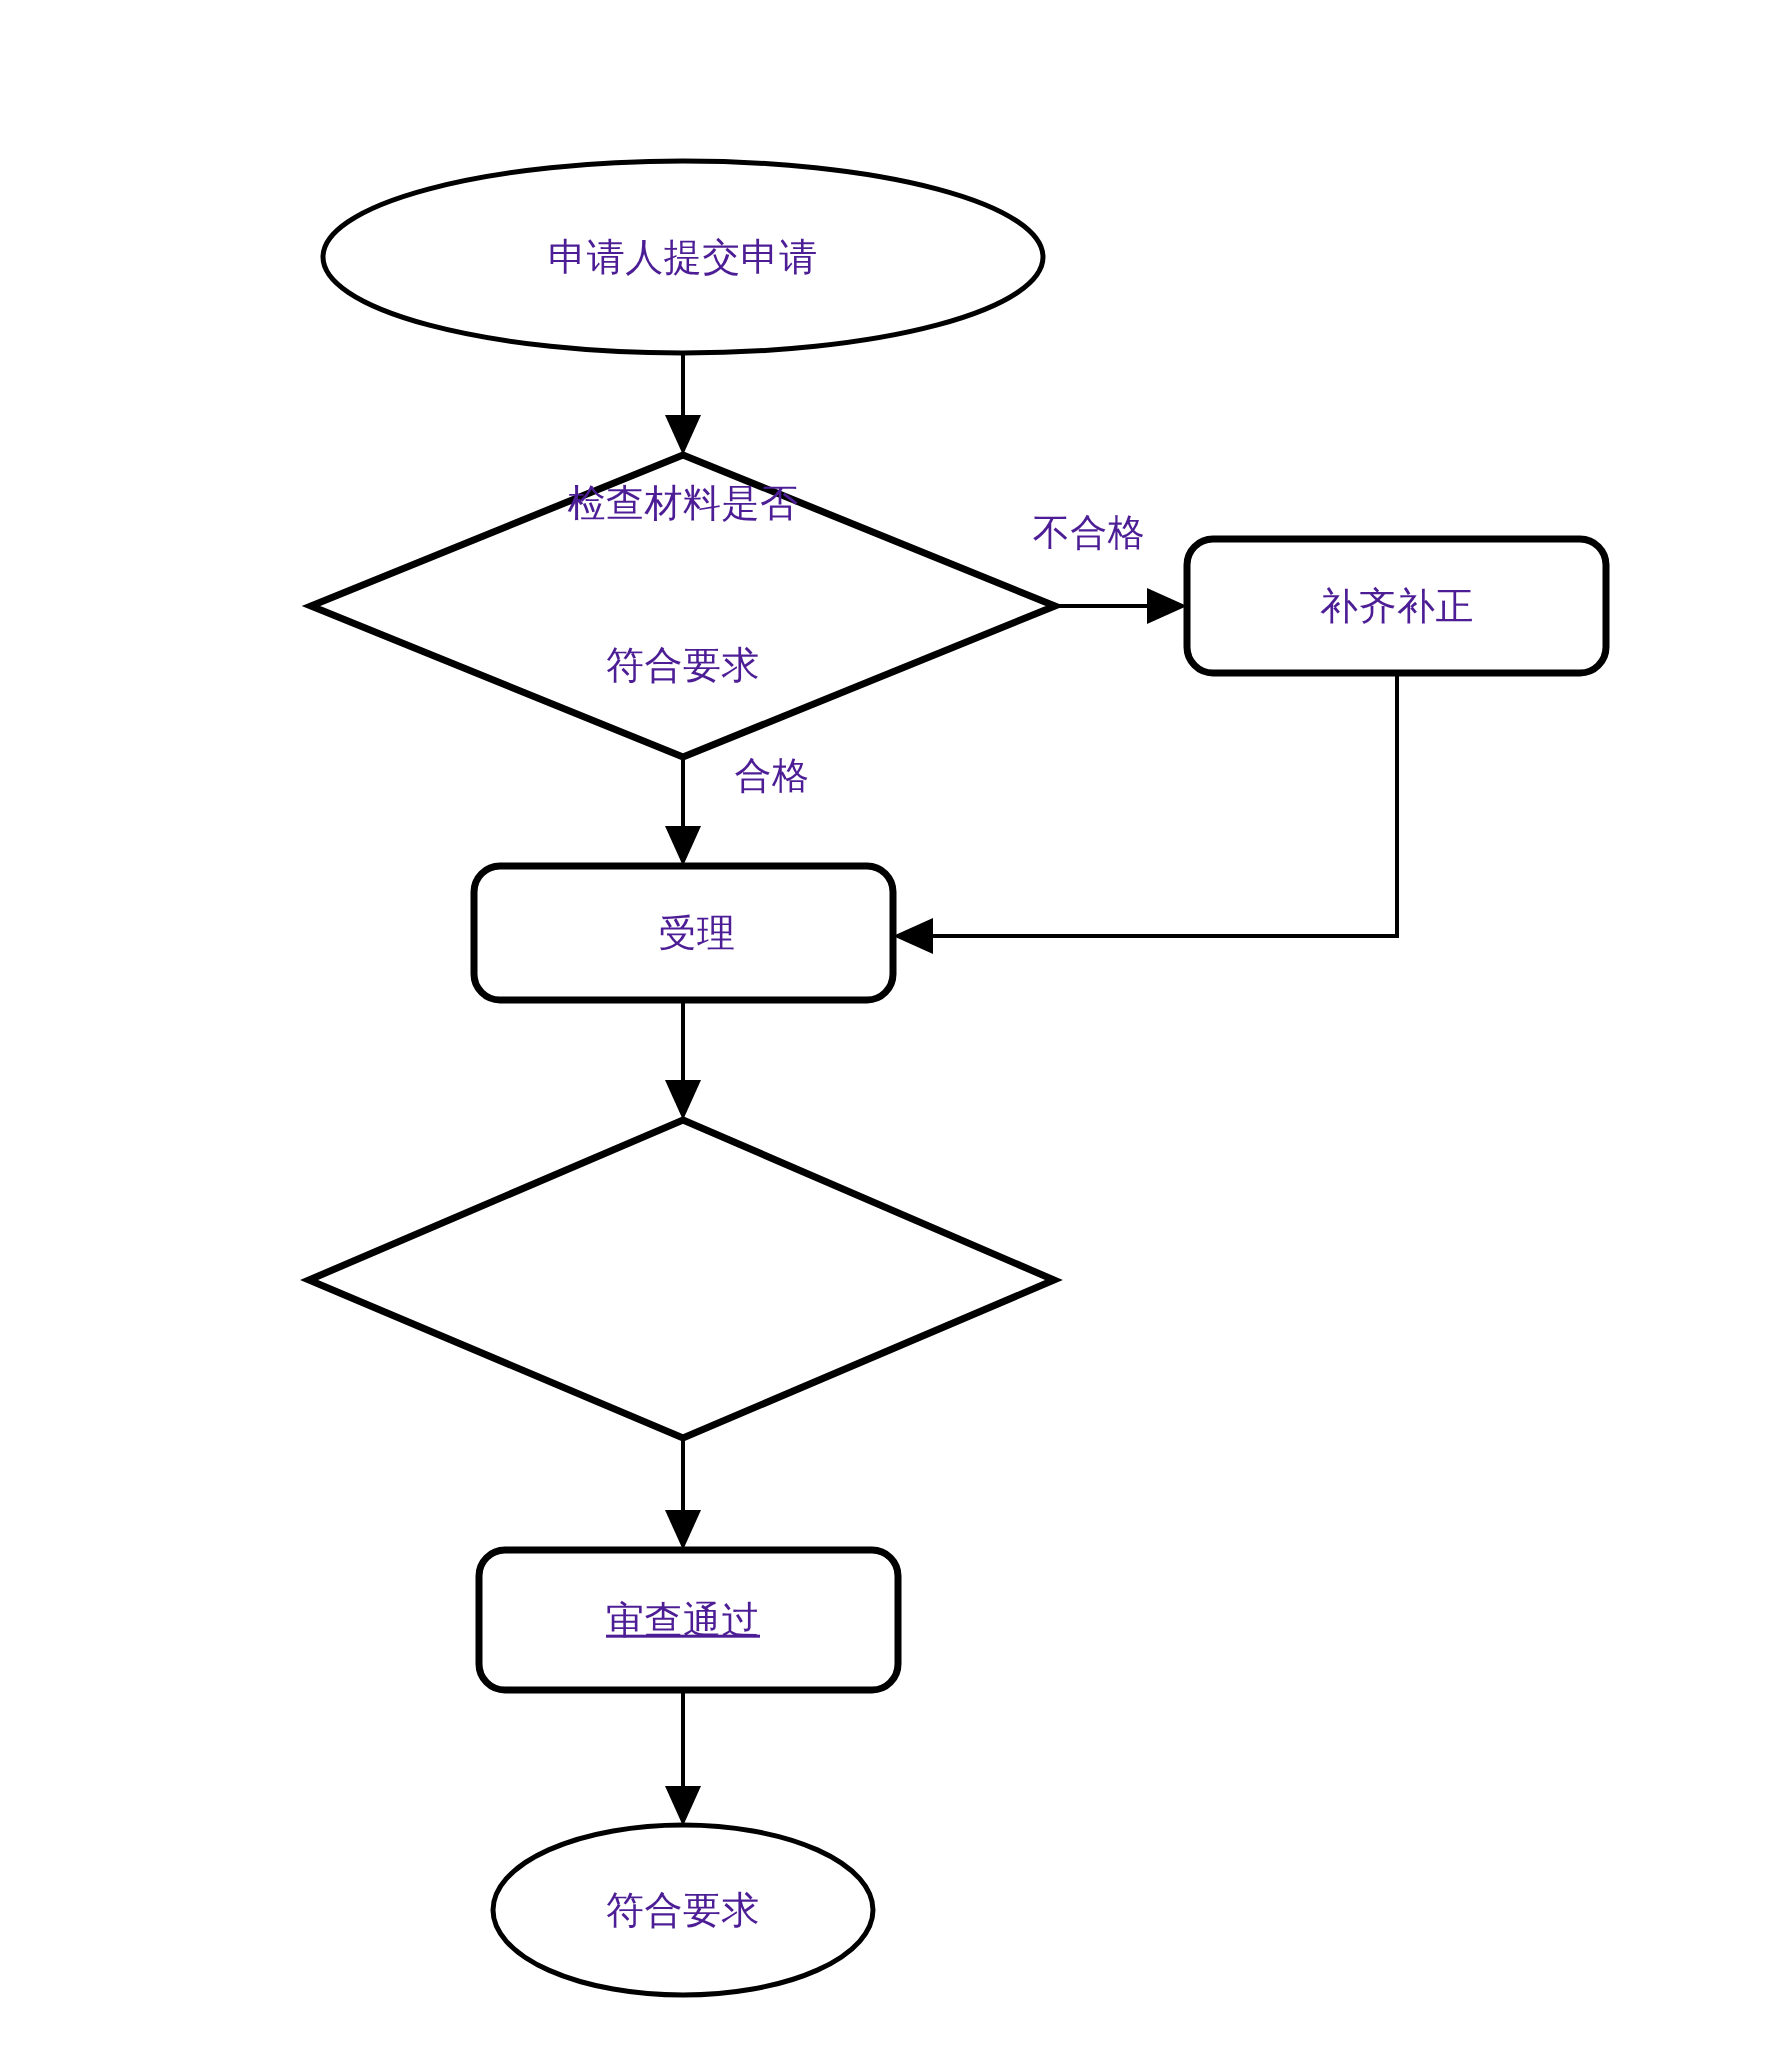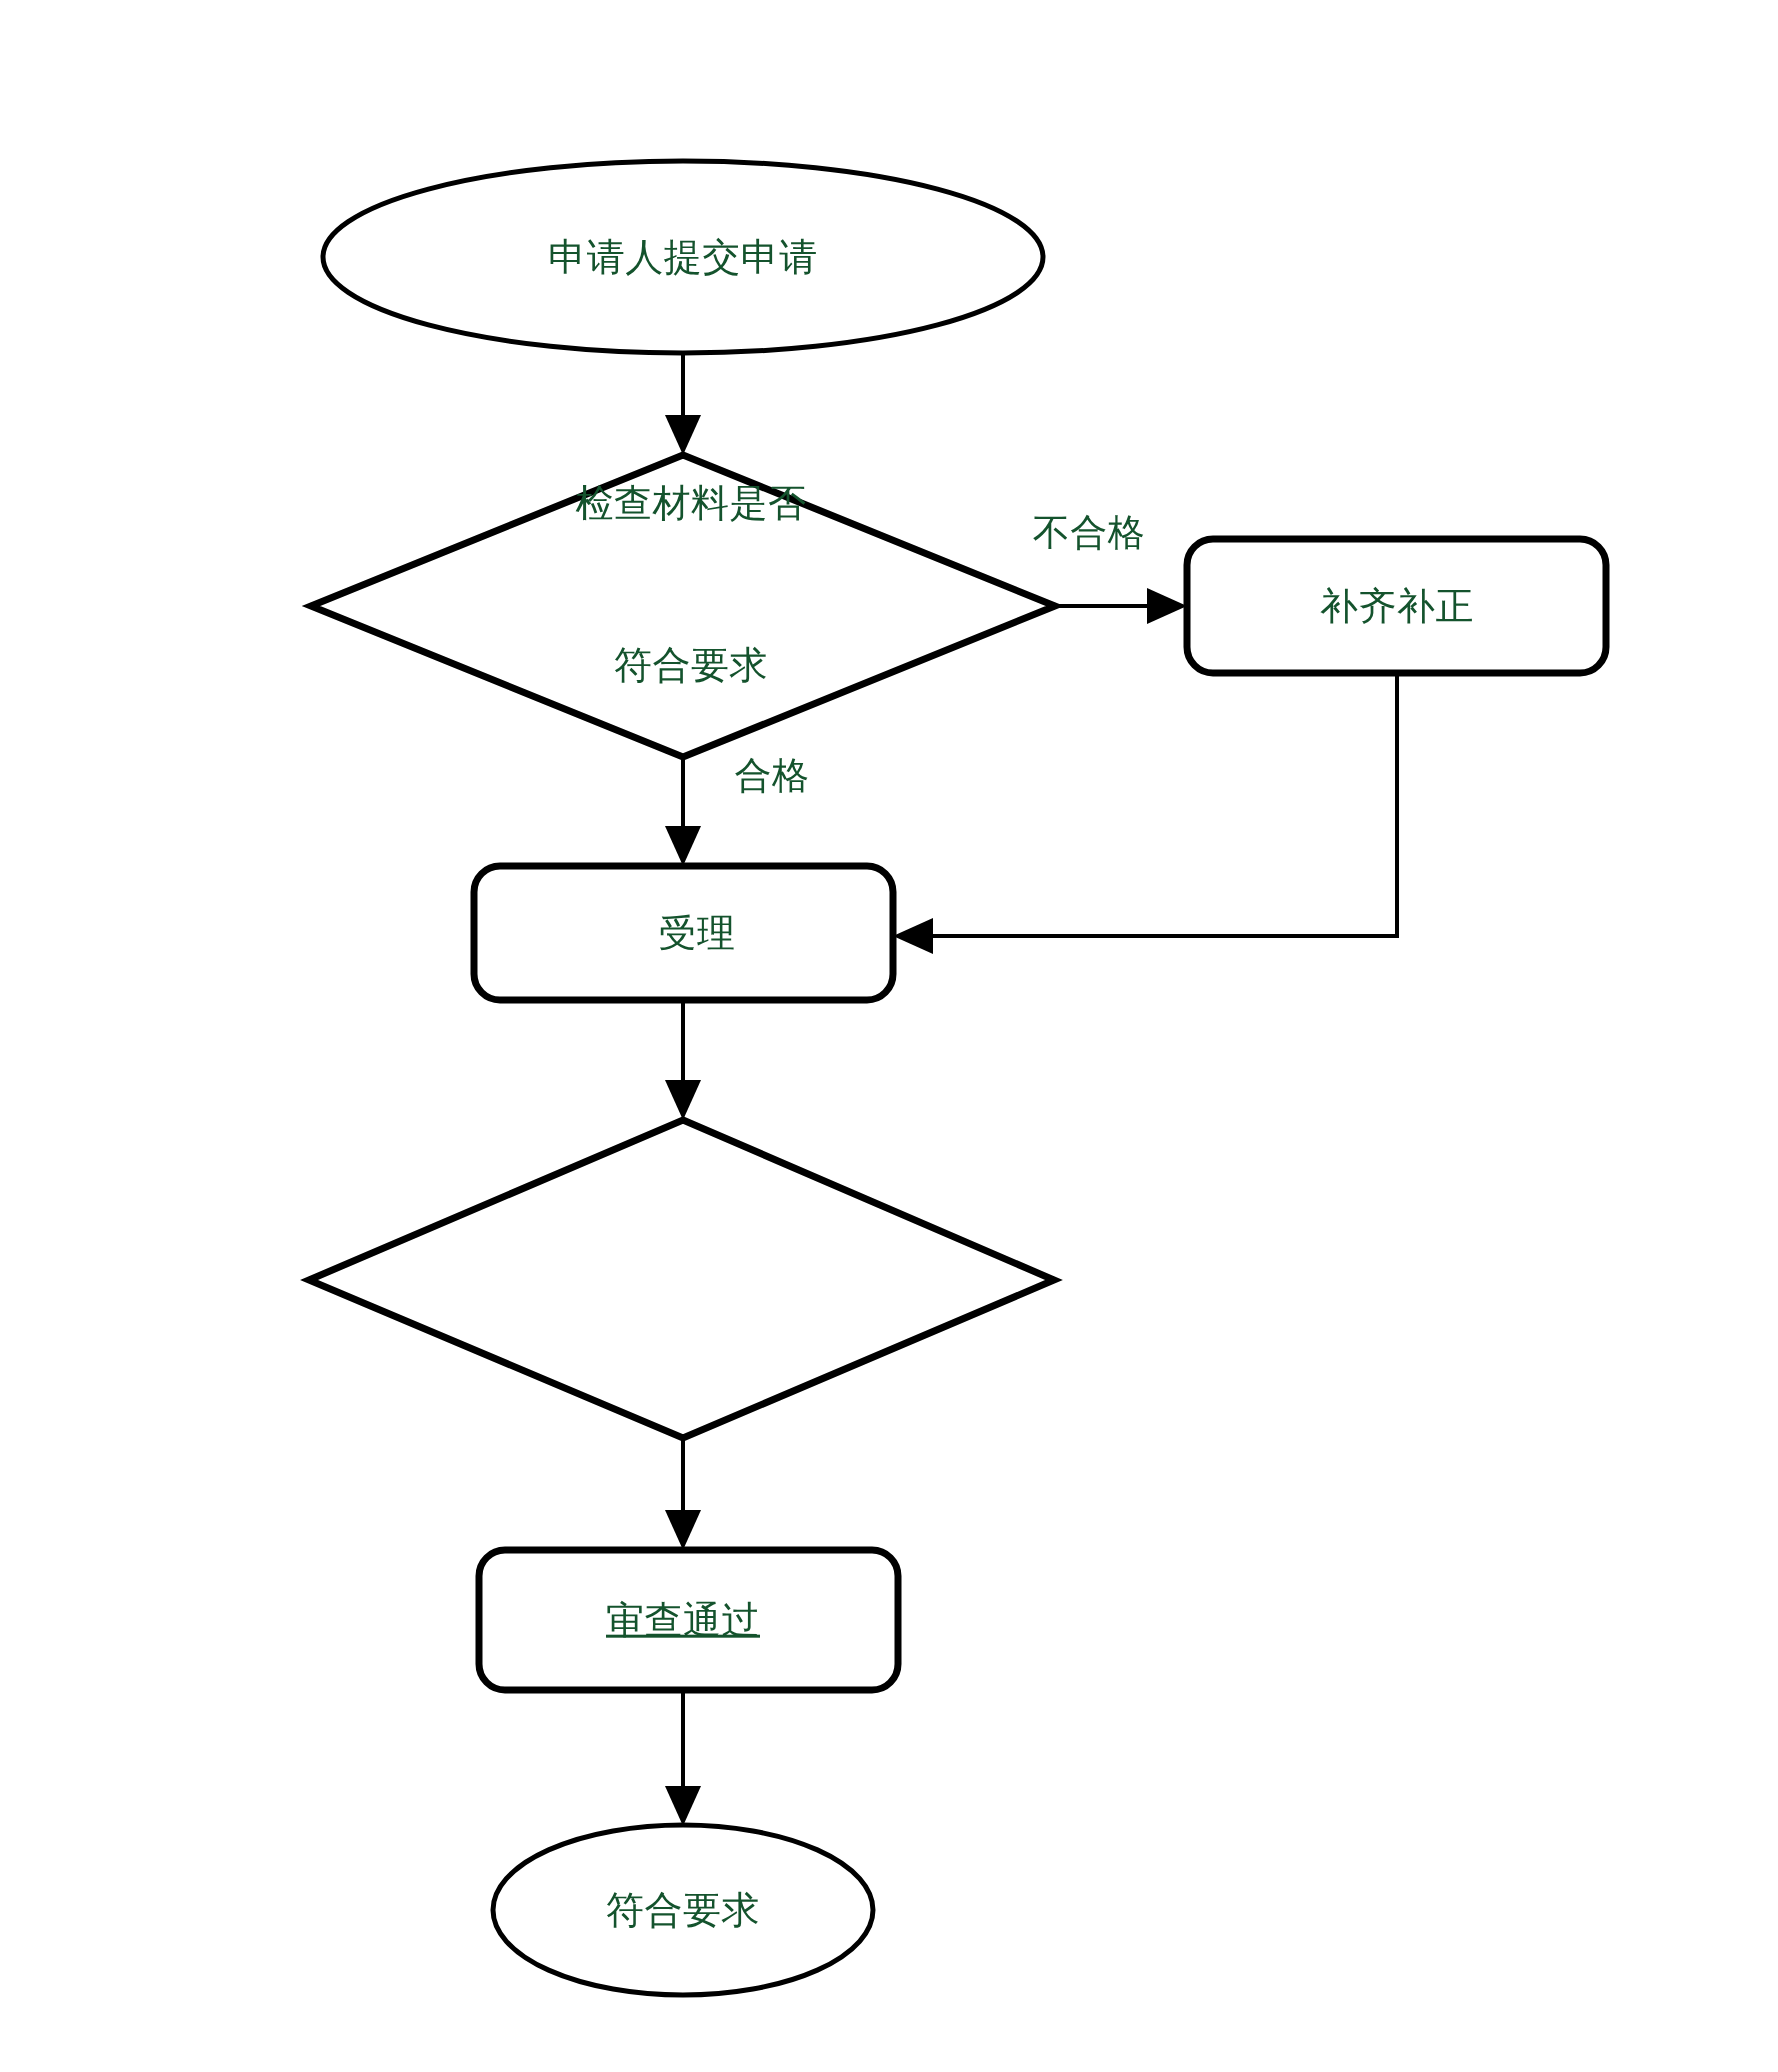--- a/index.html
+++ b/index.html
@@ -39,21 +39,21 @@
     stroke: #000000;
     stroke-width: 4;
     fill: none;
   }
   .edge-head {
     fill: #000000;
     stroke: none;
   }
   .node-text, .edge-text {
     position: absolute;
-    color: #14532d;
+    color: #4c1d95;
     font-family: "DejaVu Sans", "Liberation Sans", sans-serif;
     font-weight: 400;
     white-space: pre;
     text-align: center;
     line-height: 1.28;
     letter-spacing: 0.5px;
     user-select: none;
   }
   .node-text {
     font-size: 38px;
@@ -118,21 +118,21 @@
 
     <g>
       <line class="edge-line" x1="683" y1="1690" x2="683" y2="1800"></line>
       <polygon class="edge-head" points="683,1826 665,1786 701,1786"></polygon>
     </g>
 
   </svg>
 
   <div class="node-text" style="left:683px; top:257px;">申请人提交申请</div>
 
-  <div class="node-text two-line" style="left:683px; top:585px;margin-left:8px;">
+  <div class="node-text two-line" style="left:683px; top:585px;">
     <div>检查材料是否</div>
     <div>符合要求</div>
   </div>
 
   <div class="node-text" style="left:1397px; top:606px;">补齐补正</div>
 
   <div class="node-text" style="left:697px; top:933px;">受理</div>
 
 
   <div class="node-text" style="left:683px; top:1620px;text-decoration:underline;">审查通过</div>

